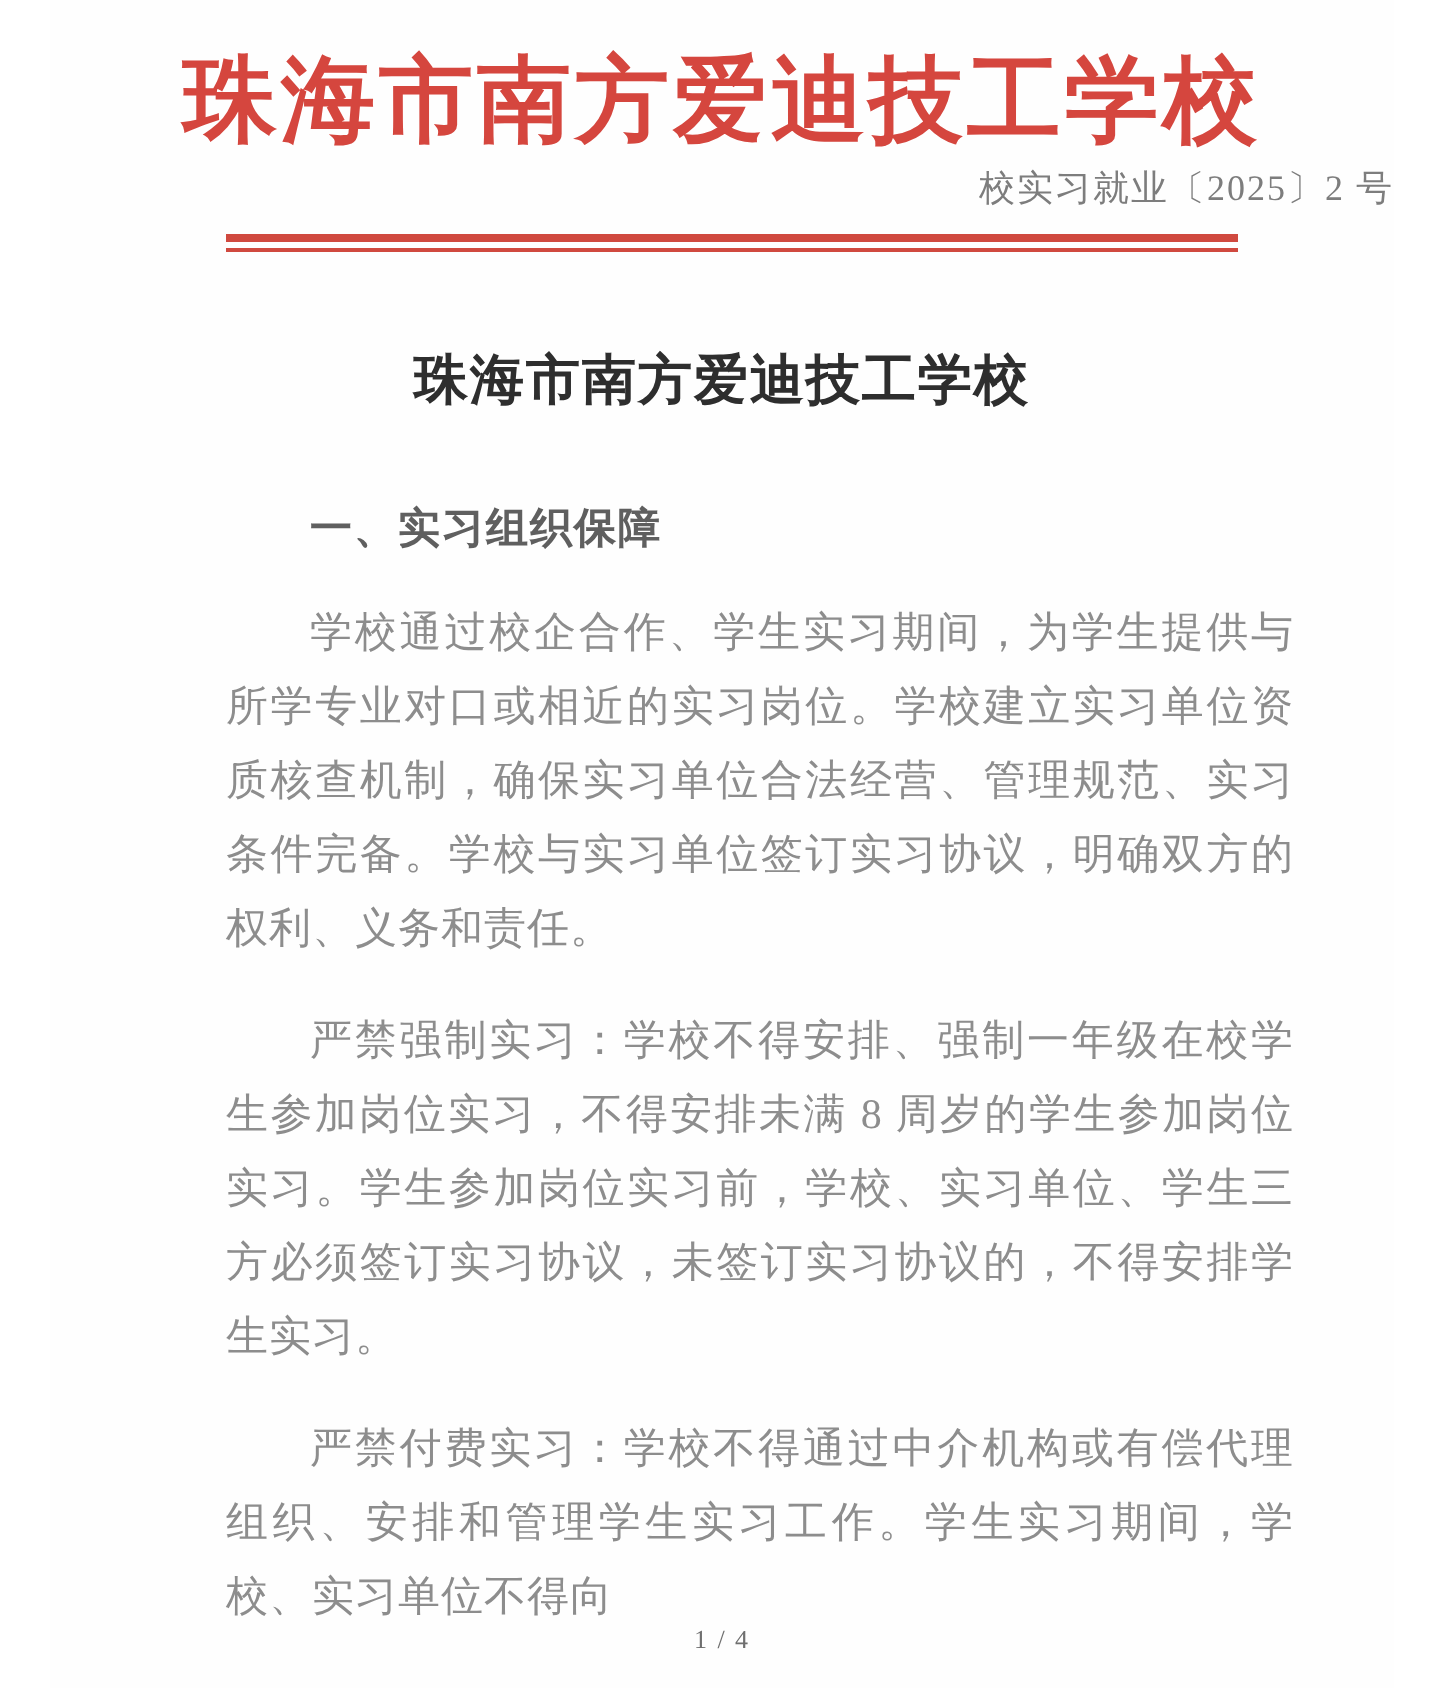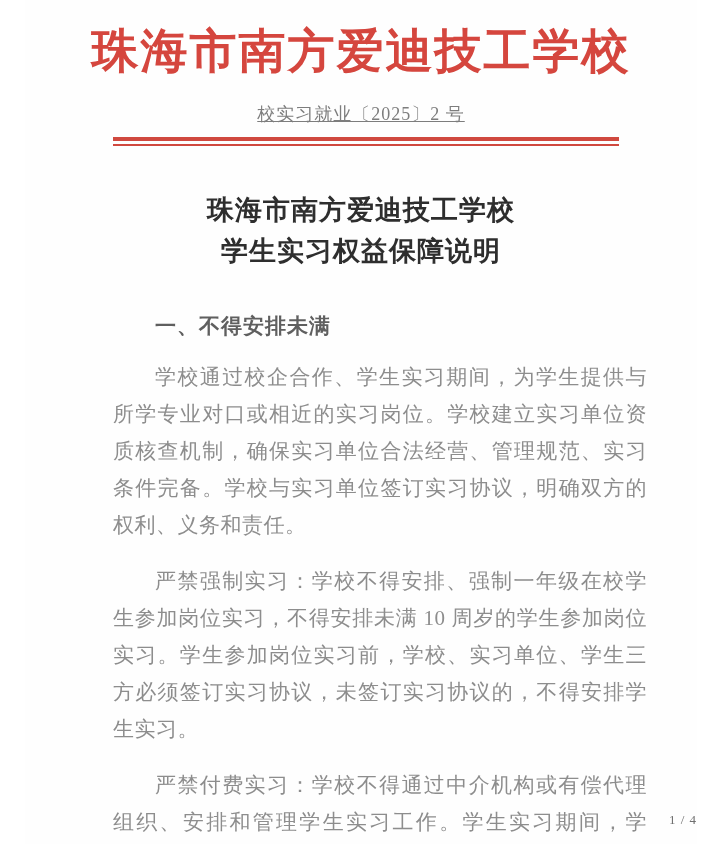--- a/index.html
+++ b/index.html
@@ -23,27 +23,26 @@
   .school-name {
     text-align: center;
     font-family: "Liberation Serif", serif;
     font-weight: bold;
     font-size: 47px;
     line-height: 58px;
     letter-spacing: 2px;
     color: #d5463e;
   }
   .doc-number {
-    margin-top: 22px;
-    text-align: center;
+    margin-top: 2px;
+    text-align: right;
     font-size: 18px;
     line-height: 25px;
     letter-spacing: 1px;
     color: #7d7d7d;
-    text-decoration: underline;
   }
   .red-rule {
     margin: 10px 78px 0 88px;
     height: 3px;
     border-top: 4px solid #d0493f;
     border-bottom: 2px solid #d0493f;
   }
   
   .doc-title {
     margin-top: 44px;
@@ -76,44 +75,43 @@
     text-indent: 2em;
     line-height: 37px;
     letter-spacing: 0.5px;
   }
   
   .page-footer {
     position: absolute;
     left: 0;
     right: 0;
     bottom: 16px;
-    text-align: right;
+    text-align: center;
     font-size: 13px;
     letter-spacing: 1px;
     color: #6f6f6f;
   }
 </style>
 </head>
 <body>
 
 <div class="page">
 
   <div class="letterhead">
     <div class="school-name">珠海市南方爱迪技工学校</div>
     <div class="doc-number">校实习就业〔2025〕2 号</div>
     <div class="red-rule"></div>
   </div>
 
   <div class="doc-title">
     <div>珠海市南方爱迪技工学校</div>
-    <div>学生实习权益保障说明</div>
   </div>
 
   <div class="doc-body" id="doc-sections">
-      <div class="section-heading">一、不得安排未满</div>
+      <div class="section-heading">一、实习组织保障</div>
       <p>学校通过校企合作、学生实习期间，为学生提供与所学专业对口或相近的实习岗位。学校建立实习单位资质核查机制，确保实习单位合法经营、管理规范、实习条件完备。学校与实习单位签订实习协议，明确双方的权利、义务和责任。</p>
-      <p>严禁强制实习：学校不得安排、强制一年级在校学生参加岗位实习，不得安排未满 10 周岁的学生参加岗位实习。学生参加岗位实习前，学校、实习单位、学生三方必须签订实习协议，未签订实习协议的，不得安排学生实习。</p>
+      <p>严禁强制实习：学校不得安排、强制一年级在校学生参加岗位实习，不得安排未满 8 周岁的学生参加岗位实习。学生参加岗位实习前，学校、实习单位、学生三方必须签订实习协议，未签订实习协议的，不得安排学生实习。</p>
       <p>严禁付费实习：学校不得通过中介机构或有偿代理组织、安排和管理学生实习工作。学生实习期间，学校、实习单位不得向</p>
     </div>
 
   <div class="page-footer">1 / 4</div>
 
 </div>
 
 </body></html>

